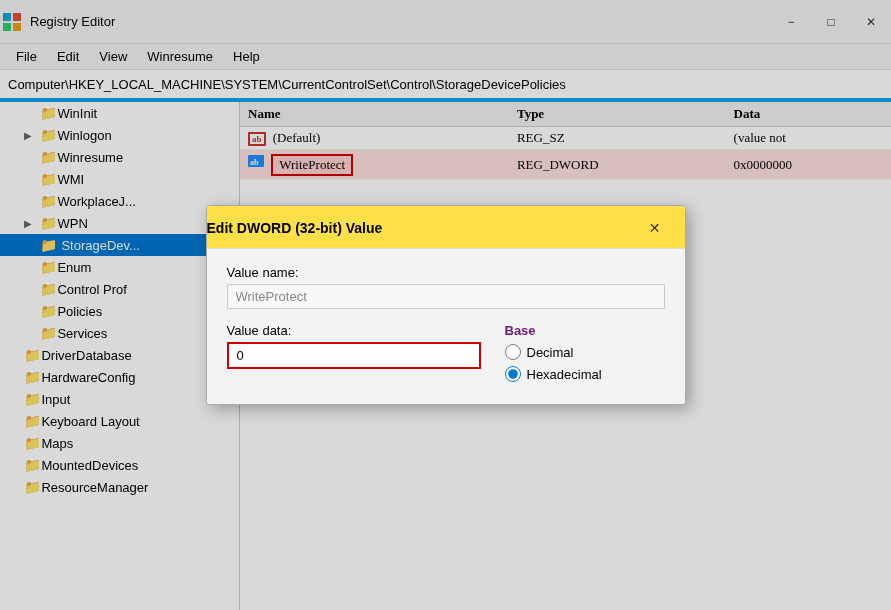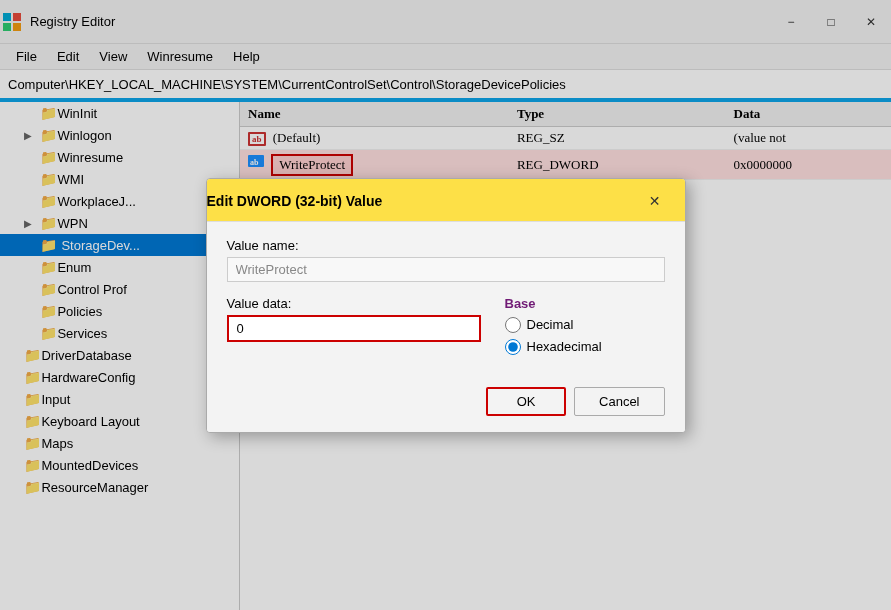--- a/index.html
+++ b/index.html
@@ -510,18 +510,14 @@
             </label>
             <label class="radio-item">
               <input type="radio" class="radio-input" name="base" value="hex" checked="" style="">
               <span>Hexadecimal</span>
             </label>
           </fieldset>
         </div>
       </div>
     </div>
 
-    <div class="dialog-footer">
-      <button class="btn btn-ok">OK</button>
-      <button class="btn btn-cancel">Cancel</button>
-    </div>
   </div>
 </div>
 
 </body></html>

